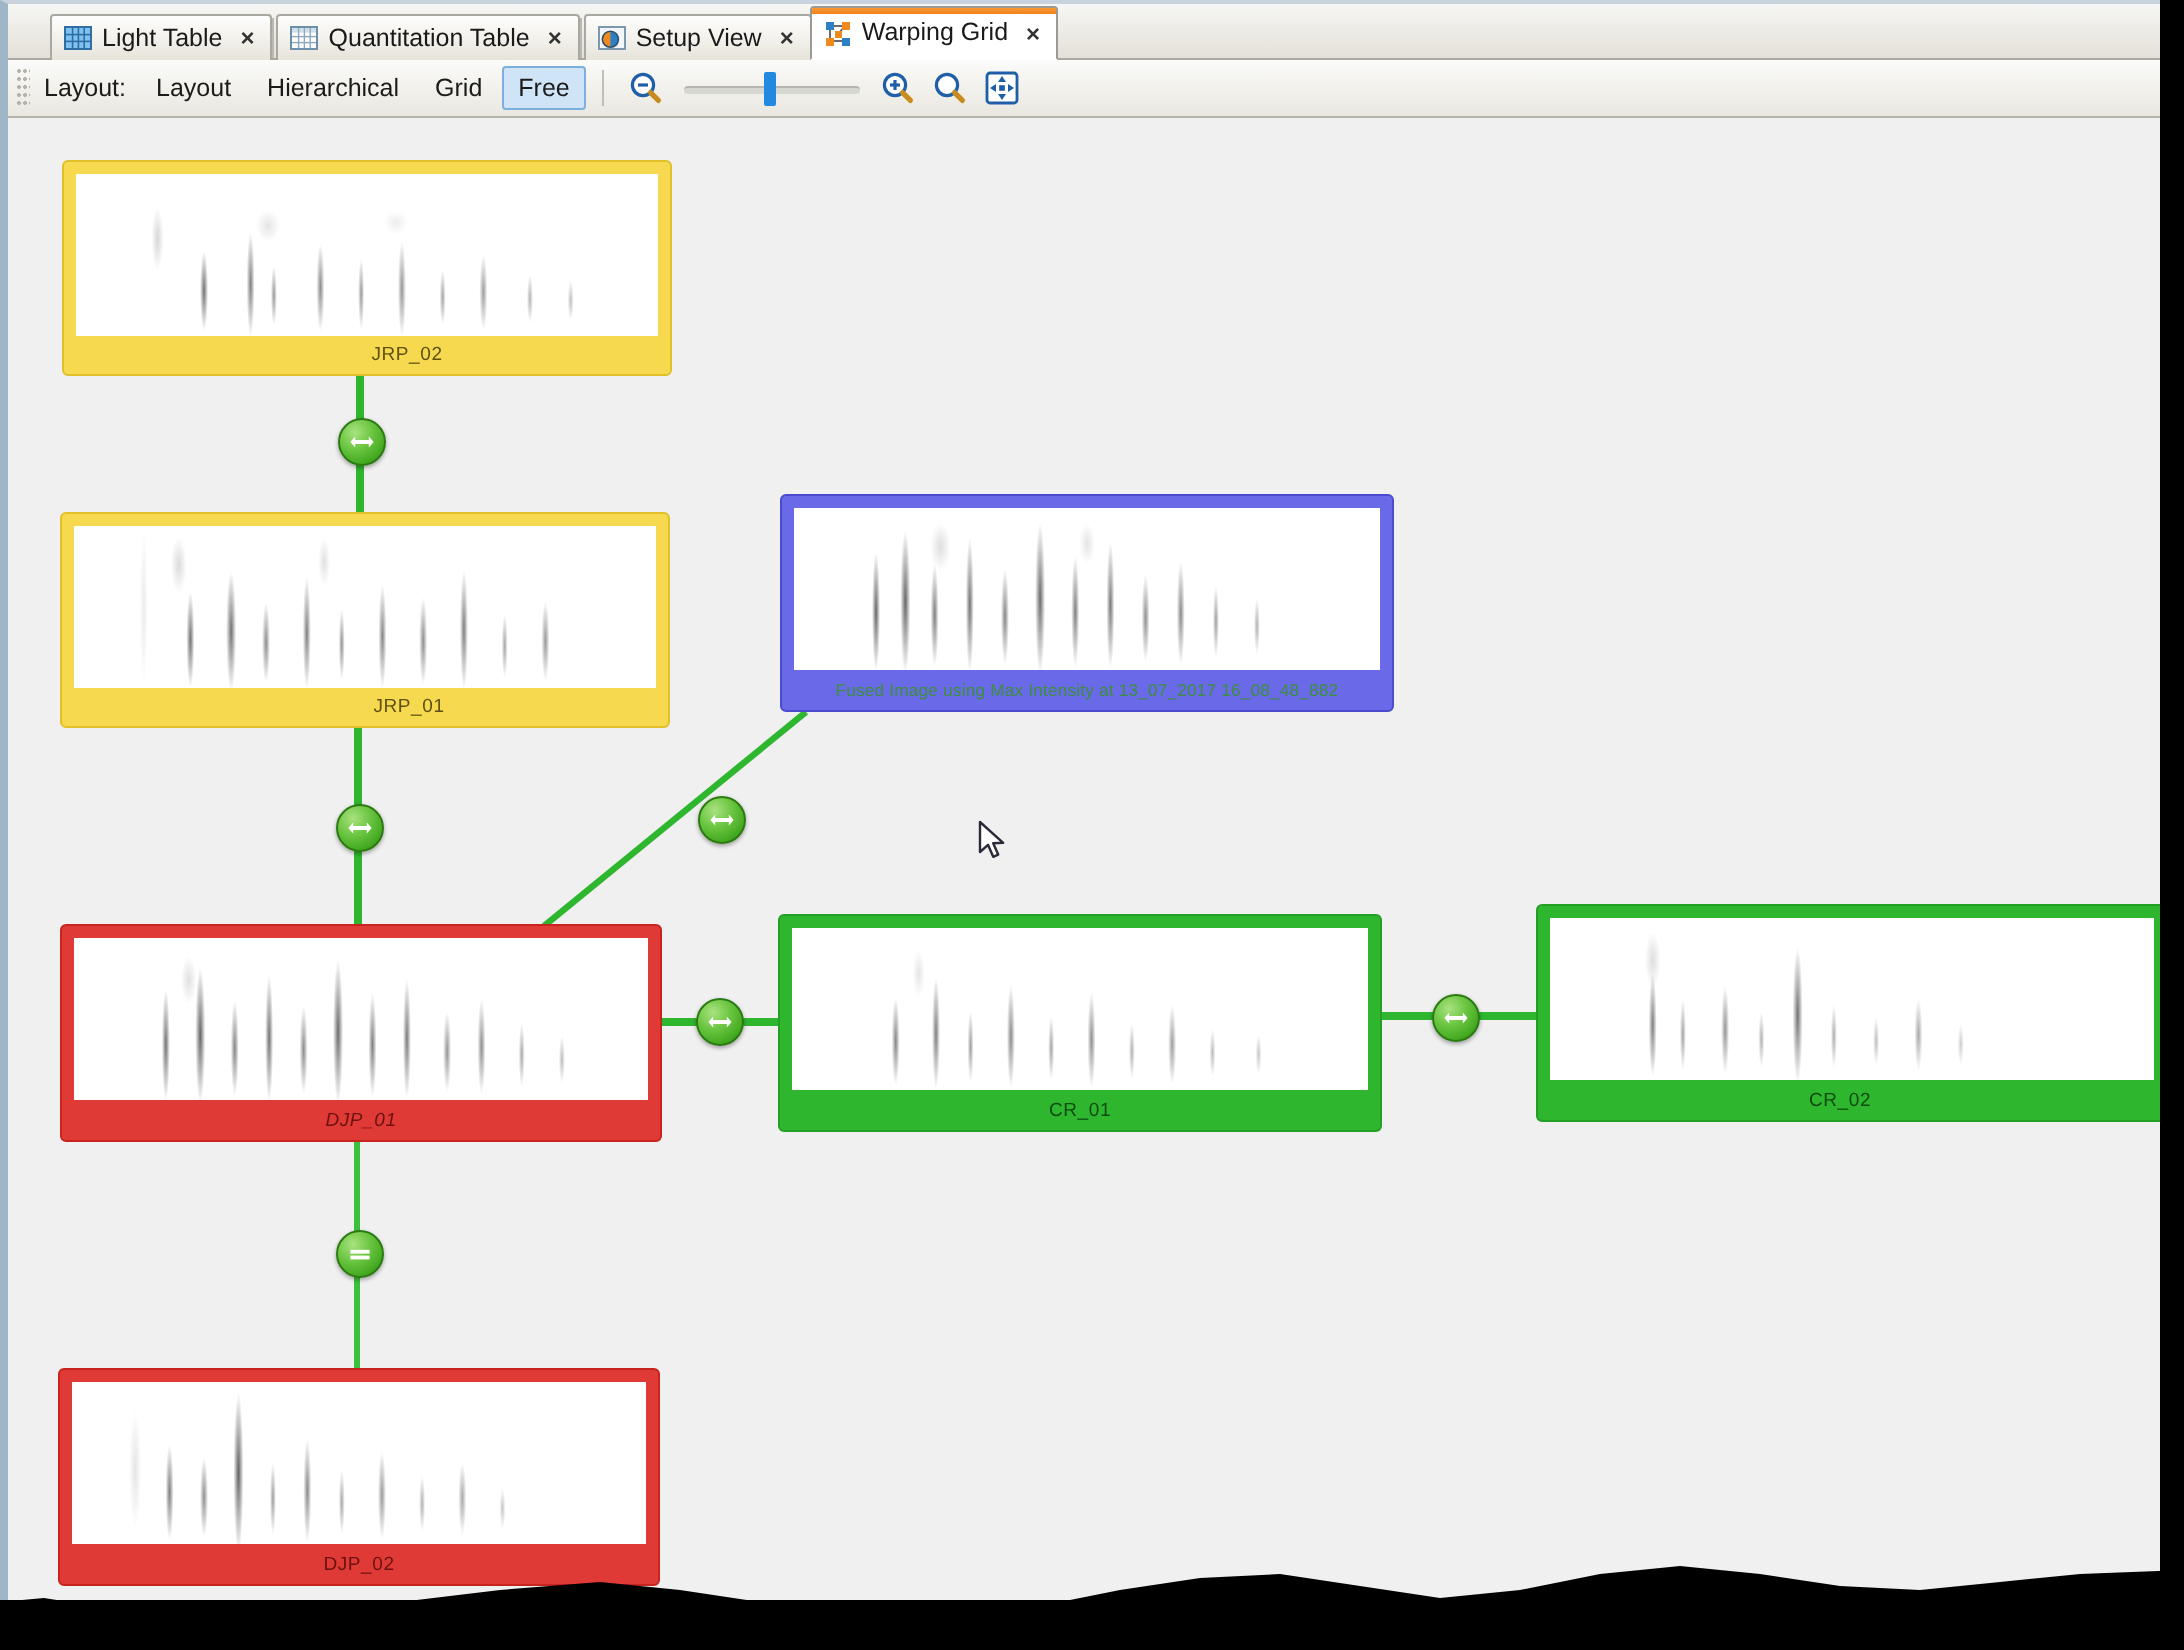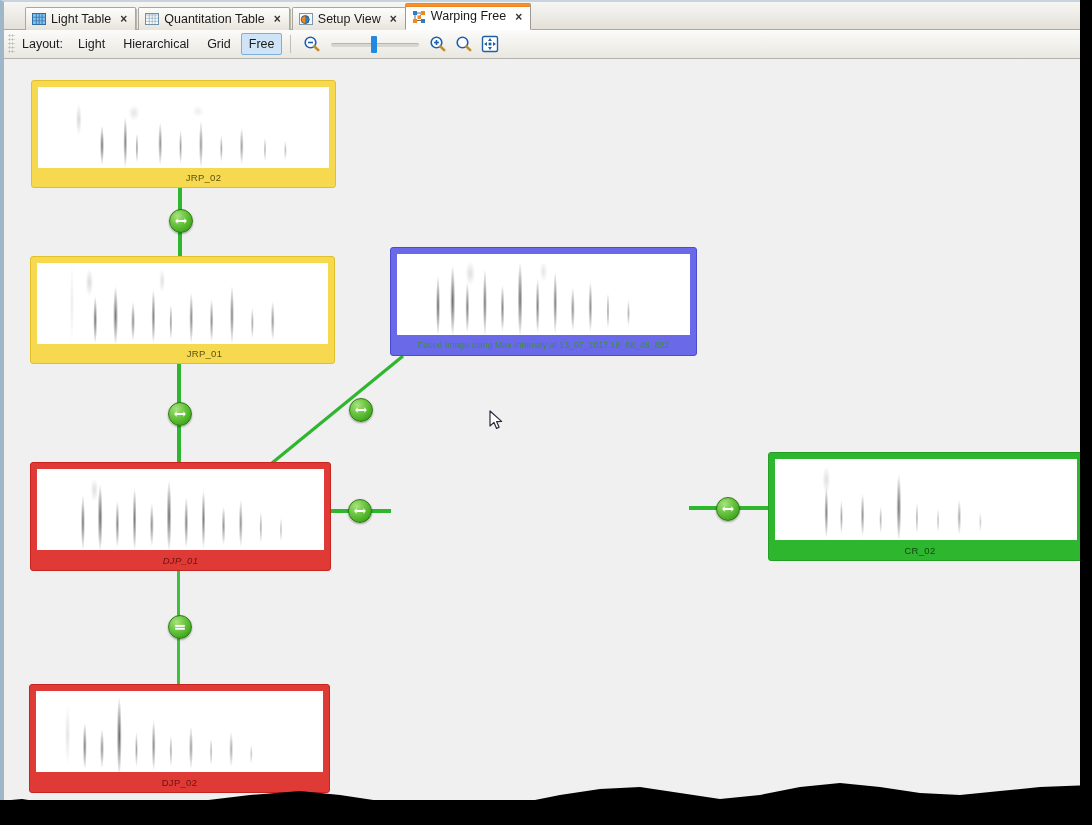--- a/index.html
+++ b/index.html
@@ -351,32 +351,32 @@
                 <line x1="3" y1="10.5" x2="10.5" y2="10.5"></line>
                 <line x1="10.5" y1="3" x2="7" y2="7"></line>
               </g>
               <rect x="1" y="1" width="4" height="4" fill="#2f7fc4"></rect>
               <rect x="9" y="1" width="4" height="4" fill="#f08a1e"></rect>
               <rect x="1" y="9" width="4" height="4" fill="#f08a1e"></rect>
               <rect x="9" y="9" width="4" height="4" fill="#2f7fc4"></rect>
               <rect x="5.5" y="5.5" width="3.5" height="3.5" fill="#f08a1e"></rect>
             </svg>
           </span>
-          <span class="tab-label">Warping Free</span>
+          <span class="tab-label">Warping Grid</span>
           <span class="tab-close">×</span>
         </div>
 
       </div>
     </div>
 
     <div class="toolbar">
       <div class="grip"></div>
       <span class="tb-label">Layout:</span>
 
-      <div class="tb-btn">Light</div>
+      <div class="tb-btn">Layout</div>
       <div class="tb-btn">Hierarchical</div>
       <div class="tb-btn">Grid</div>
       <div class="tb-btn selected">Free</div>
 
       <div class="tb-sep"></div>
 
       <div class="tb-icon">
         <svg width="18" height="18" viewBox="0 0 18 18">
           <circle cx="7.5" cy="7.5" r="5.3" fill="#ffffff" stroke="#1f5fa8" stroke-width="1.6"></circle>
           <line x1="5" y1="7.5" x2="10" y2="7.5" stroke="#1f5fa8" stroke-width="1.6"></line>
@@ -509,20 +509,38 @@
                  radial-gradient(ellipse 2px 20px at 65% 70%, rgba(0,0,0,.42), transparent),
                  radial-gradient(ellipse 2px 24px at 71% 67%, rgba(0,0,0,.44), transparent),
                  radial-gradient(ellipse 1.5px 16px at 78% 72%, rgba(0,0,0,.34), transparent),
                  radial-gradient(ellipse 1.5px 12px at 85% 75%, rgba(0,0,0,.26), transparent),
                  radial-gradient(ellipse 4px 12px at 20% 26%, rgba(0,0,0,.12), transparent),
                  linear-gradient(#fff,#fff);"></div>
         </div>
         <div class="caption italic" style="height:19px; line-height:19px;">DJP_01</div>
       </div>
 
+      <div class="node green" style="left:385px; top:398px; width:302px; height:109px;">
+        <div class="thumb" style="left:6px; top:6px; right:6px; bottom:20px;">
+          <div class="chrom" style="background:
+                 radial-gradient(ellipse 2px 22px at 18% 70%, rgba(0,0,0,.48), transparent),
+                 radial-gradient(ellipse 2px 28px at 25% 65%, rgba(0,0,0,.5), transparent),
+                 radial-gradient(ellipse 1.5px 18px at 31% 73%, rgba(0,0,0,.38), transparent),
+                 radial-gradient(ellipse 2px 26px at 38% 67%, rgba(0,0,0,.46), transparent),
+                 radial-gradient(ellipse 1.5px 16px at 45% 74%, rgba(0,0,0,.36), transparent),
+                 radial-gradient(ellipse 2px 24px at 52% 69%, rgba(0,0,0,.44), transparent),
+                 radial-gradient(ellipse 1.5px 14px at 59% 76%, rgba(0,0,0,.3), transparent),
+                 radial-gradient(ellipse 2px 20px at 66% 72%, rgba(0,0,0,.38), transparent),
+                 radial-gradient(ellipse 1.5px 12px at 73% 77%, rgba(0,0,0,.26), transparent),
+                 radial-gradient(ellipse 1.5px 10px at 81% 78%, rgba(0,0,0,.22), transparent),
+                 radial-gradient(ellipse 3px 12px at 22% 28%, rgba(0,0,0,.1), transparent),
+                 linear-gradient(#fff,#fff);"></div>
+        </div>
+        <div class="caption" style="height:19px; line-height:19px;">CR_01</div>
+      </div>
 
       <div class="node green" style="left:764px; top:393px; width:316px; height:109px;">
         <div class="thumb" style="left:6px; top:6px; right:6px; bottom:20px;">
           <div class="chrom" style="background:
                  radial-gradient(ellipse 2px 26px at 17% 66%, rgba(0,0,0,.5), transparent),
                  radial-gradient(ellipse 1.5px 18px at 22% 72%, rgba(0,0,0,.36), transparent),
                  radial-gradient(ellipse 2px 22px at 29% 69%, rgba(0,0,0,.42), transparent),
                  radial-gradient(ellipse 1.5px 14px at 35% 75%, rgba(0,0,0,.3), transparent),
                  radial-gradient(ellipse 2.5px 34px at 41% 60%, rgba(0,0,0,.55), transparent),
                  radial-gradient(ellipse 1.5px 16px at 47% 73%, rgba(0,0,0,.32), transparent),

